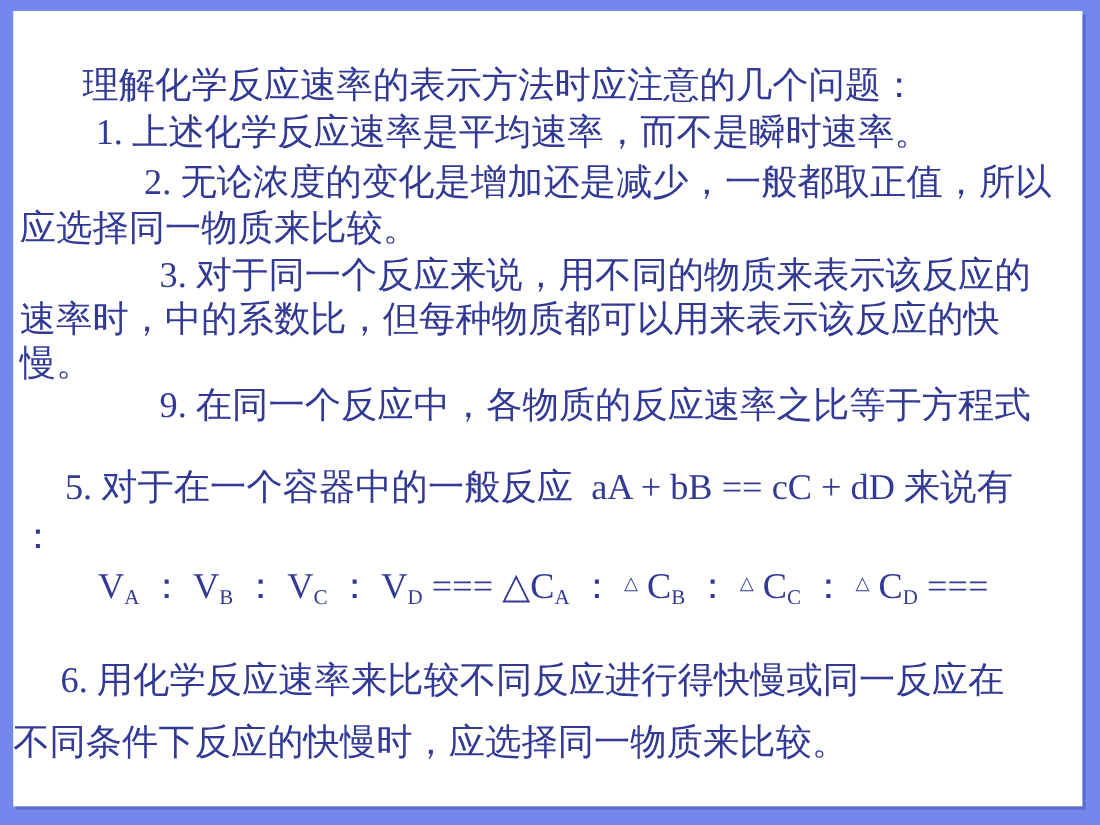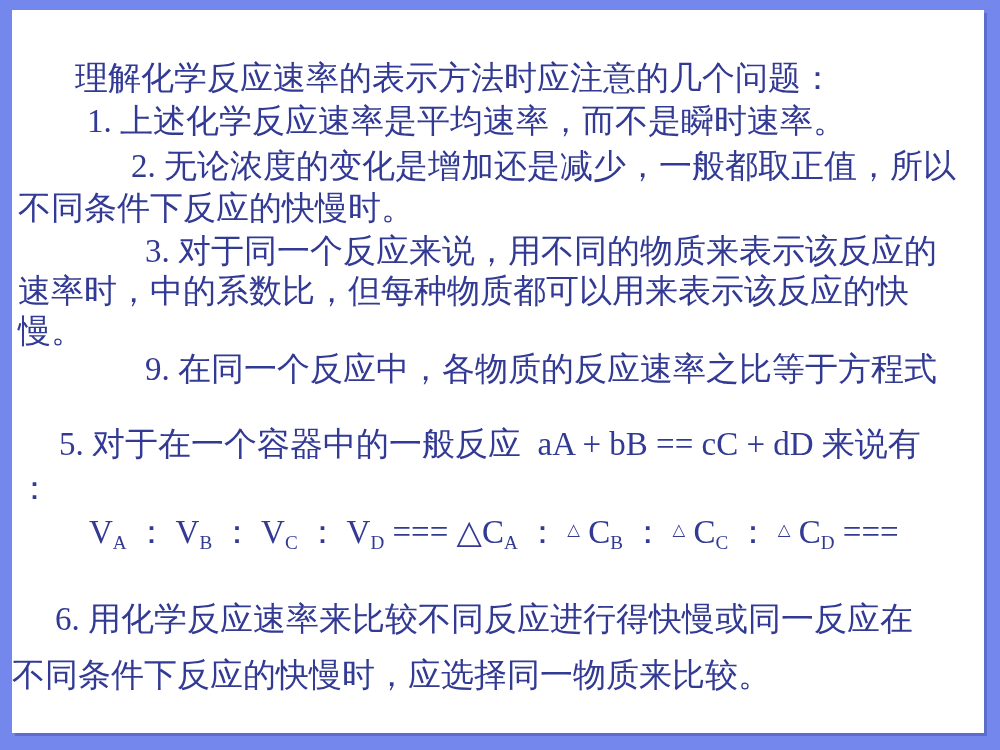--- a/index.html
+++ b/index.html
@@ -61,21 +61,21 @@
   .l14 { left: 0;   top: 626px; margin-top: 19px; }
 </style>
 </head>
 <body>
 
 <div class="frame">
   <div class="slide-canvas">
     <div class="line l0"><span>理解化学反应速率的表示方法时应注意的几个问题：</span></div>
     <div class="line l1"><span>1. 上述化学反应速率是平均速率，而不是瞬时速率。</span></div>
     <div class="line l2"><span>2. 无论浓度的变化是增加还是减少，一般都取正值，所以</span></div>
-    <div class="line l3"><span>不同条件下反应的快慢时。</span></div>
+    <div class="line l3"><span>应选择同一物质来比较。</span></div>
     <div class="line l4"><span>3. 对于同一个反应来说，用不同的物质来表示该反应的</span></div>
     <div class="line l5"><span>速率时，中的系数比，但每种物质都可以用来表示该反应的快</span></div>
     <div class="line l6"><span>慢。</span></div>
     <div class="line l7"><span>9. 在同一个反应中，各物质的反应速率之比等于方程式</span></div>
     <div class="line l9"><span>5. 对于在一个容器中的一般反应  aA + bB == cC + dD 来说有</span></div>
     <div class="line l10"><span>：</span></div>
     <div class="line l11"><span>V</span><span class="sub">A</span><span> ： </span><span>V</span><span class="sub">B</span><span> ： </span><span>V</span><span class="sub">C</span><span> ： </span><span>V</span><span class="sub">D</span><span> === </span><span>△C</span><span class="sub">A</span><span> ： </span><span class="tri">△</span><span> C</span><span class="sub">B</span><span> ： </span><span class="tri">△</span><span> C</span><span class="sub">C</span><span> ： </span><span class="tri">△</span><span> C</span><span class="sub">D</span><span> ===</span></div>
     <div class="line l13"><span>6. 用化学反应速率来比较不同反应进行得快慢或同一反应在</span></div>
     <div class="line l14"><span>不同条件下反应的快慢时，应选择同一物质来比较。</span></div>
   </div>

